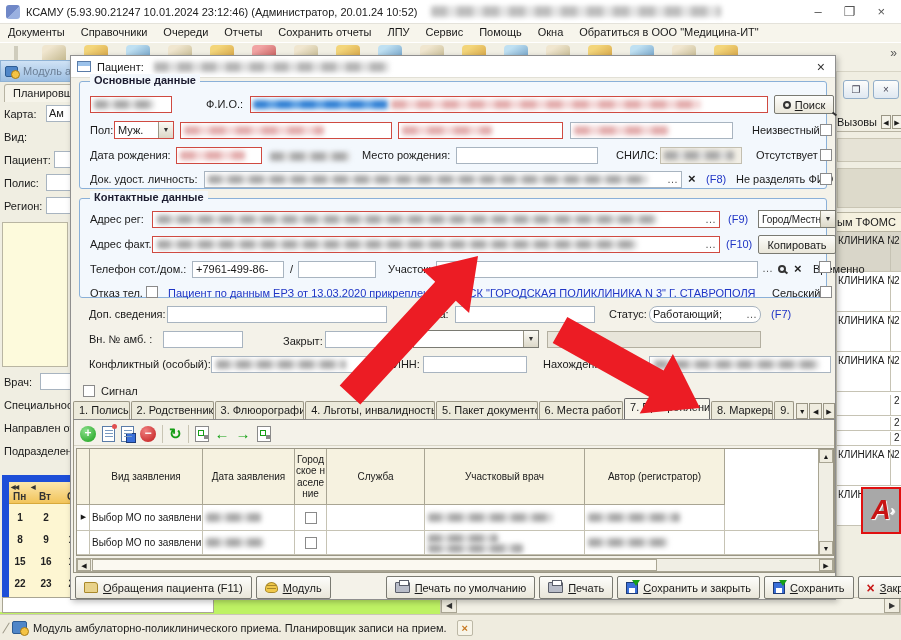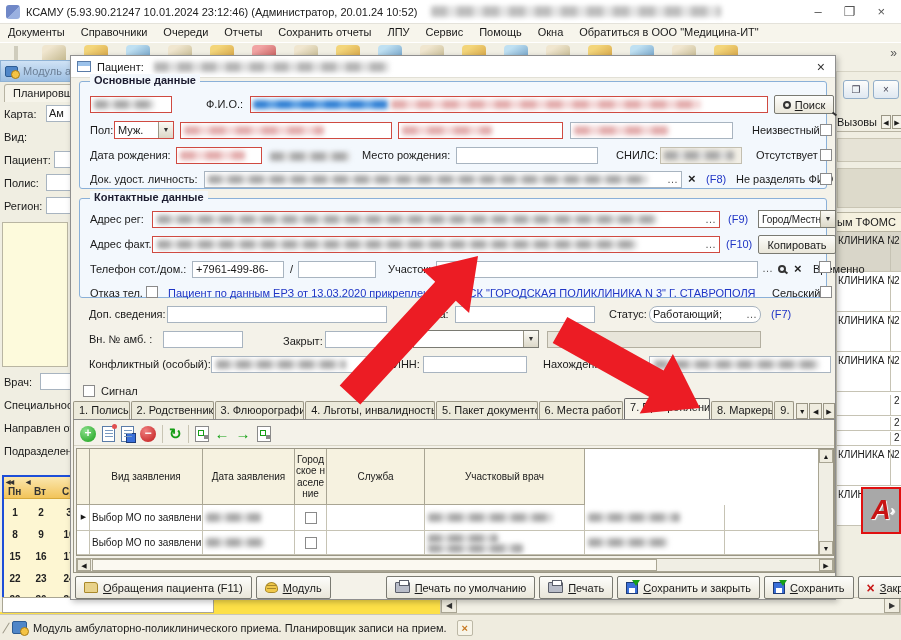--- a/index.html
+++ b/index.html
@@ -1,18 +1,18 @@
 <!DOCTYPE html>
 <html><head>
 <meta charset="utf-8">
 <style>
   * { margin:0; padding:0; box-sizing:border-box; }
   html,body { width:901px; height:640px; }
   body { font-family:"Liberation Sans", sans-serif; font-size:11px; color:#1a1a1a; }
-  .screen { position:relative; width:901px; height:640px; background:#fde047; overflow:hidden; }
+  .screen { position:relative; width:901px; height:640px; background:#bef264; overflow:hidden; }
 
   
   .titlebar { position:absolute; left:0; top:0; width:901px; height:24px; background:#ffffff; border-bottom:1px solid #e4e2da; display:flex; align-items:center; padding:0 6px; }
   .app-ico { width:14px; height:14px; margin-right:6px; background:linear-gradient(135deg,#6f87c7 0 50%,#9ab0e0 50% 100%); border-radius:3px; }
   .titletext { color:#222; white-space:nowrap; }
   .title-blur { width:290px; height:11px; margin-left:14px; background:repeating-linear-gradient(90deg,#bdbdbd 0 16px,#e3e3e3 16px 26px); filter:blur(2.5px); border-radius:2px;}
   .wctrls { margin-left:auto; display:flex; gap:22px; color:#555; font-size:13px; padding-right:10px;}
   .wctrls span { cursor:default; }
   .menubar { position:absolute; left:0; top:24px; width:901px; height:18px; background:#f7f5ec; display:flex; }
   .menubar .mi { padding:2px 8px; white-space:nowrap; }
@@ -27,21 +27,21 @@
 
   
   .leftpanel { position:absolute; left:0; top:72px; width:70px; height:540px; background:#f0eee2; }
   .lp-header { position:absolute; left:0; top:-12px; width:212px; height:22px; background:linear-gradient(#cfe2f5,#9dbfe2); border:1px solid #8fb2d4; display:flex; align-items:center; padding:0 4px; color:#6b7f96;}
   .lp-hico { width:13px; height:11px; background:#4f86c8; border:1px solid #2d5c94; border-radius:2px; margin-right:5px; position:relative;}
   .lp-hico::after{ content:""; position:absolute; right:-3px; bottom:-3px; width:7px; height:7px; background:#f5c343; border-radius:50%; border:1px solid #a87d18;}
   .lp-tab { position:absolute; left:4px; top:12px; height:18px; padding:2px 8px 0 8px; background:#f6f4ea; border:1px solid #b7b3a2; border-bottom:none; border-radius:3px 3px 0 0; white-space:nowrap;}
   .lp-row { position:absolute; left:4px; white-space:nowrap; }
   .lp-row .fld { position:absolute; top:-3px; height:17px; }
   .lp-yellow { position:absolute; left:2px; top:150px; width:66px; height:145px; background:#fdfadc; border:1px solid #b9b5a2; }
-  .cal { position:absolute; left:2px; top:403px; width:78px; height:135px; background:#fdf6d2; border:2px solid #1d4ed8; }
+  .cal { position:absolute; left:2px; top:403px; width:78px; height:135px; background:#fdf6d2; border:7px solid #1d4ed8; }
   .cal-head { height:22px; background:linear-gradient(#fbe7ae,#f2c45a); border-bottom:1px solid #d8a93a; position:relative; font-weight:bold; color:#333;}
   .cal-nav { position:absolute; top:1px; left:2px; font-size:6px; letter-spacing:-1px; }
   .cal-nav2 { position:absolute; top:1px; left:22px; font-size:6px; }
   .cal-dh { position:absolute; bottom:1px; font-size:10px; }
   .cal-cell { position:absolute; width:22px; text-align:center; font-weight:bold; font-size:10px; color:#222; }
 
   
   .rightpanel { position:absolute; left:836px; top:72px; width:65px; height:540px; background:#f0eee2; border-left:1px solid #d8d5c6;}
   .rp-btn { position:absolute; top:8px; width:26px; height:19px; background:linear-gradient(#fdfdfb,#dfe8f2); border:1px solid #92aec9; border-radius:3px; text-align:center; font-size:10px; color:#445; line-height:17px;}
   .rp-tab { position:absolute; top:40px; left:0; width:65px; height:20px; border-bottom:1px solid #b7b3a2; display:flex; align-items:center; }
@@ -505,20 +505,21 @@
         <span class="ico-tree"></span>
       </div>
       <div class="grid">
 
         <div class="ghead" style="left:0;width:13px;"></div>
         <div class="ghead" style="left:13px;width:113px;">Вид заявления</div>
         <div class="ghead" style="left:126px;width:92px;">Дата заявления</div>
         <div class="ghead" style="left:218px;width:32px;word-break:break-all;">Городское население</div>
         <div class="ghead" style="left:250px;width:98px;">Служба</div>
         <div class="ghead" style="left:348px;width:160px;">Участковый врач</div>
+        <div class="ghead" style="left:508px;width:140px;">Автор (регистратор)</div>
 
         <div class="gcell" style="left:0;top:56px;width:13px;height:26px;text-align:center;font-size:7px;padding-top:8px;">▶</div>
         <div class="gcell" style="left:13px;top:56px;width:113px;height:26px;padding-top:7px;">Выбор МО по заявлени</div>
         <div class="gcell" style="left:126px;top:56px;width:92px;height:26px;">
             <span class="bl bl-gray" style="left:3px;top:8px;width:55px;"></span>
           </div>
         <div class="gcell" style="left:218px;top:56px;width:32px;height:26px;">
             <span class="cb" style="left:10px;top:7px;"></span>
           </div>
         <div class="gcell" style="left:250px;top:56px;width:98px;height:26px;"></div>

